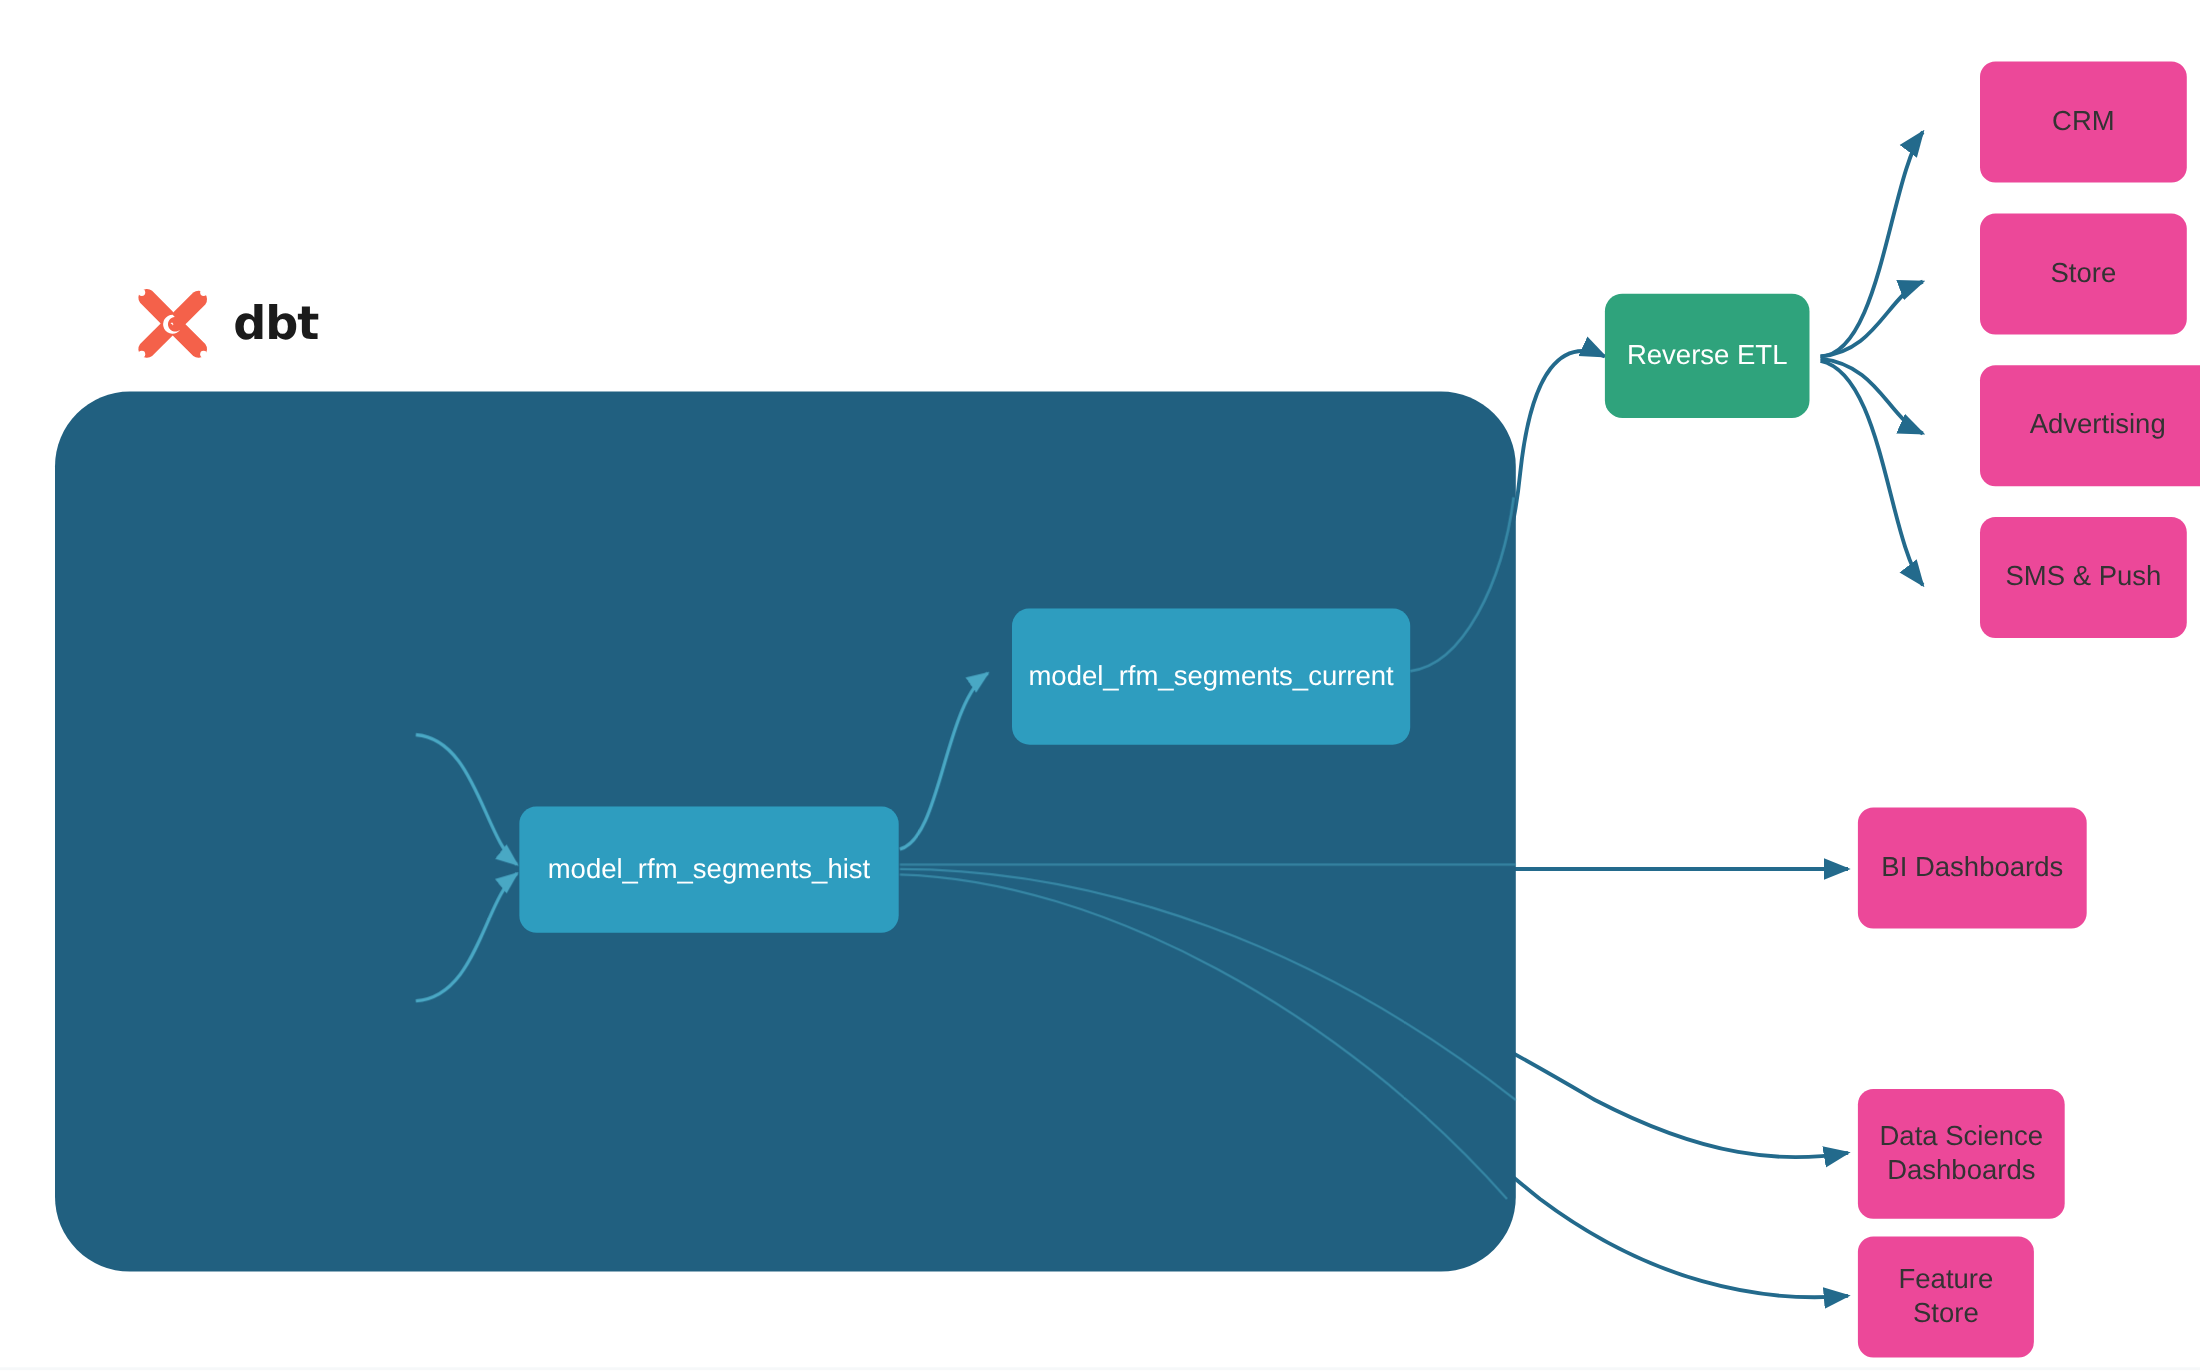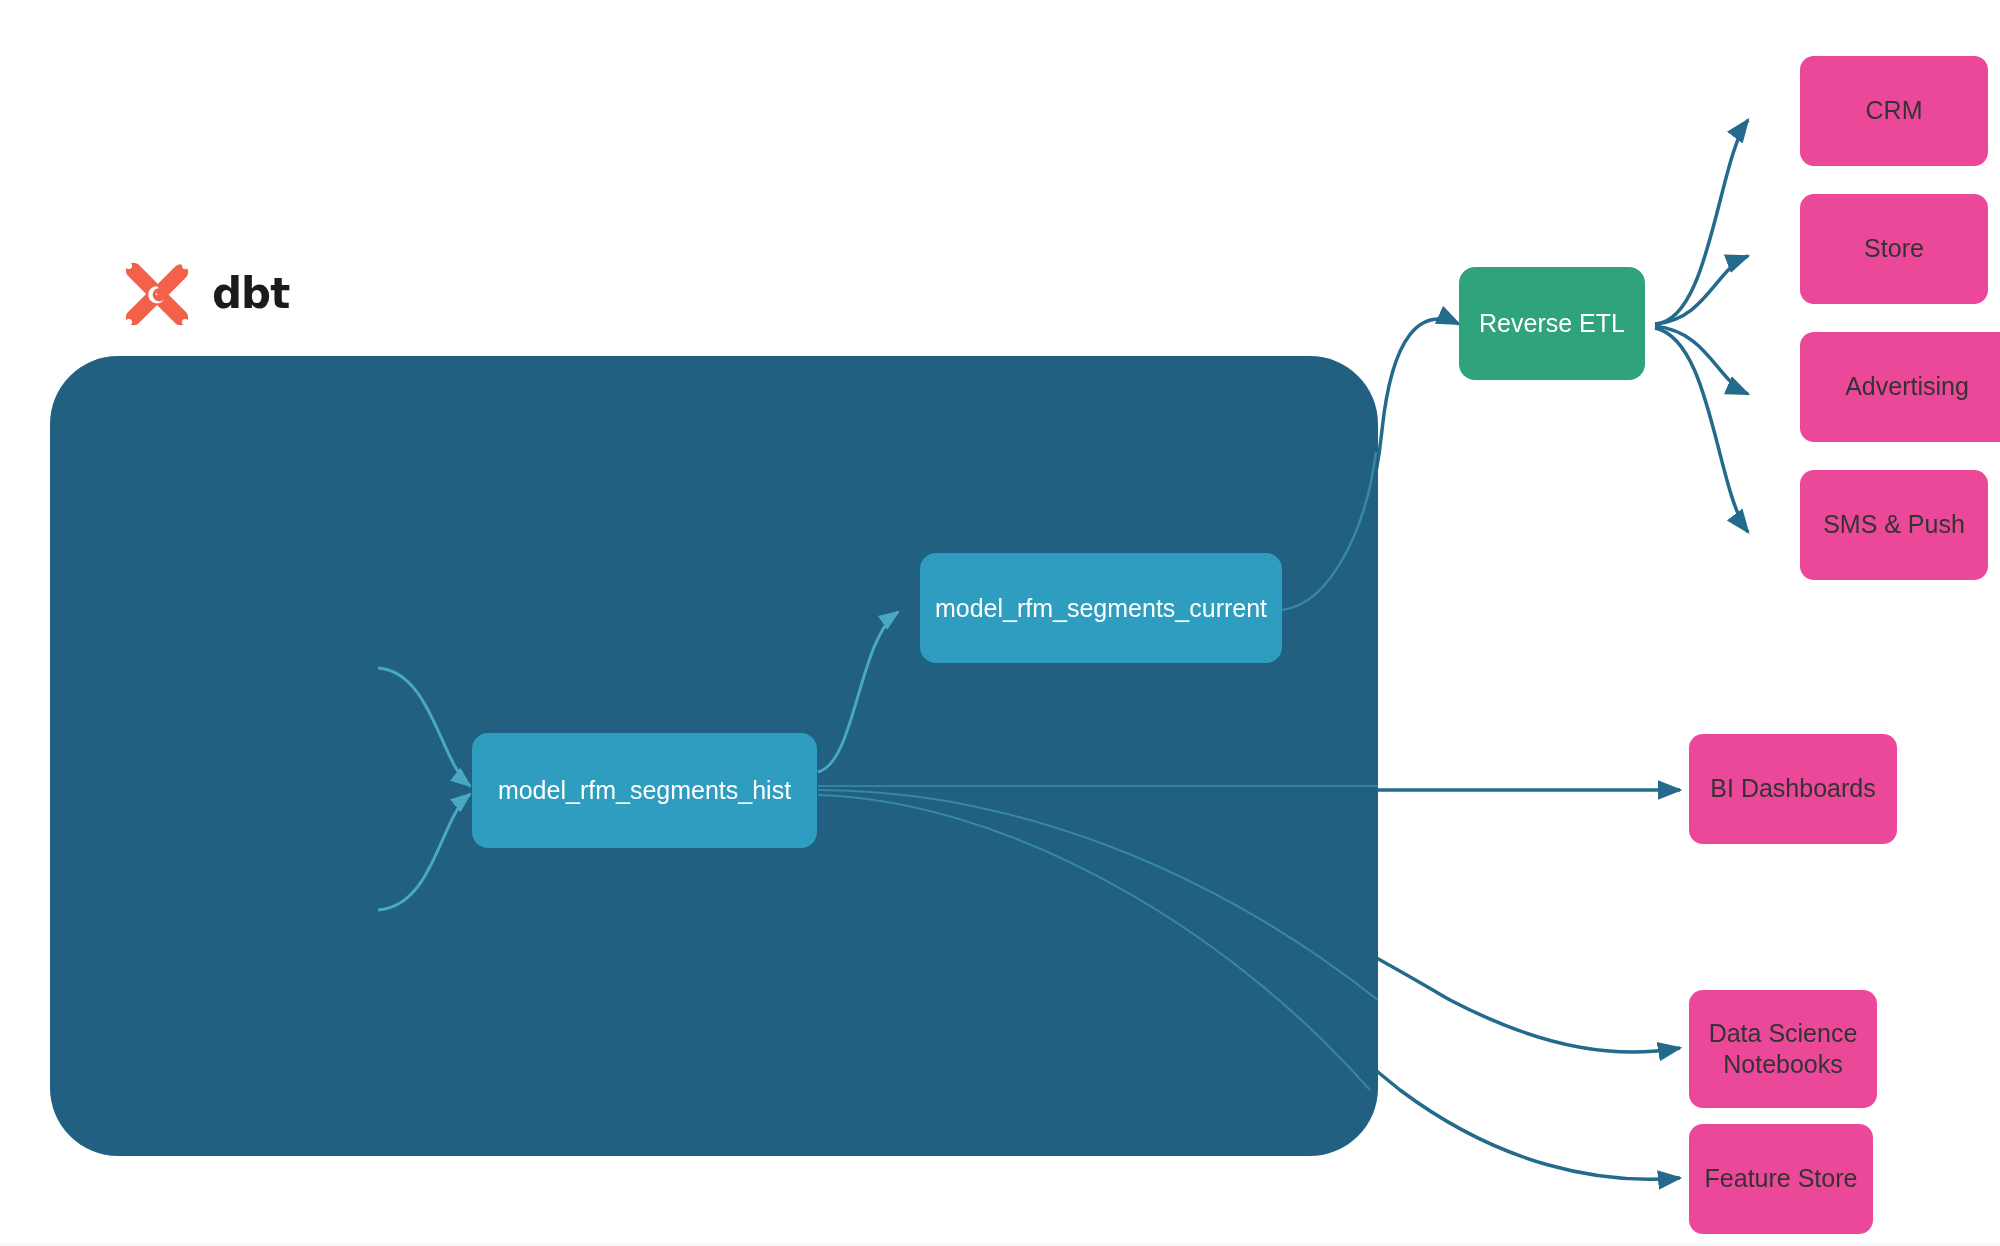--- a/index.html
+++ b/index.html
@@ -170,21 +170,21 @@
       <path d="M 1282 610 C 1330 604 1366 530 1376 452" stroke-width="2.5" opacity="0.55"></path>
     </g>
   </svg>
 
 
 
   <div class="node node-model" style="left:472px; top:733px; width:345px; height:115px;">
     <span>model_rfm_segments_hist</span>
   </div>
 
-  <div class="node node-model" style="left:920px; top:553px; width:362px; height:110px;">
+  <div class="node node-model" style="left:920px; top:553px; width:362px; height:124px;">
     <span>model_rfm_segments_current</span>
   </div>
 
   <div class="node node-reverse-etl" style="left:1459px; top:267px; width:186px; height:113px;">
     <span>Reverse ETL</span>
   </div>
 
   <div class="node node-external" style="left:1800px; top:56px; width:188px; height:110px;">
     <span>CRM</span>
   </div>
@@ -200,22 +200,22 @@
   <div class="node node-external" style="left:1800px; top:470px; width:188px; height:110px;">
     <span>SMS &amp; Push</span>
   </div>
 
   <div class="node node-external" style="left:1689px; top:734px; width:208px; height:110px;">
     <span>BI Dashboards</span>
   </div>
 
   <div class="node node-external" style="left:1689px; top:990px; width:188px; height:118px; flex-direction:column;">
     <span>Data Science</span>
-    <span>Notebooks</span>
-  </div>
-
-  <div class="node node-external" style="left:1689px; top:1124px; width:184px; height:110px;">
+    <span>Dashboards</span>
+  </div>
+
+  <div class="node node-external" style="left:1689px; top:1124px; width:160px; height:110px;">
     <span>Feature Store</span>
   </div>
 
   <div class="bottom-hairline"></div>
 
 </div>
 
 </body></html>

